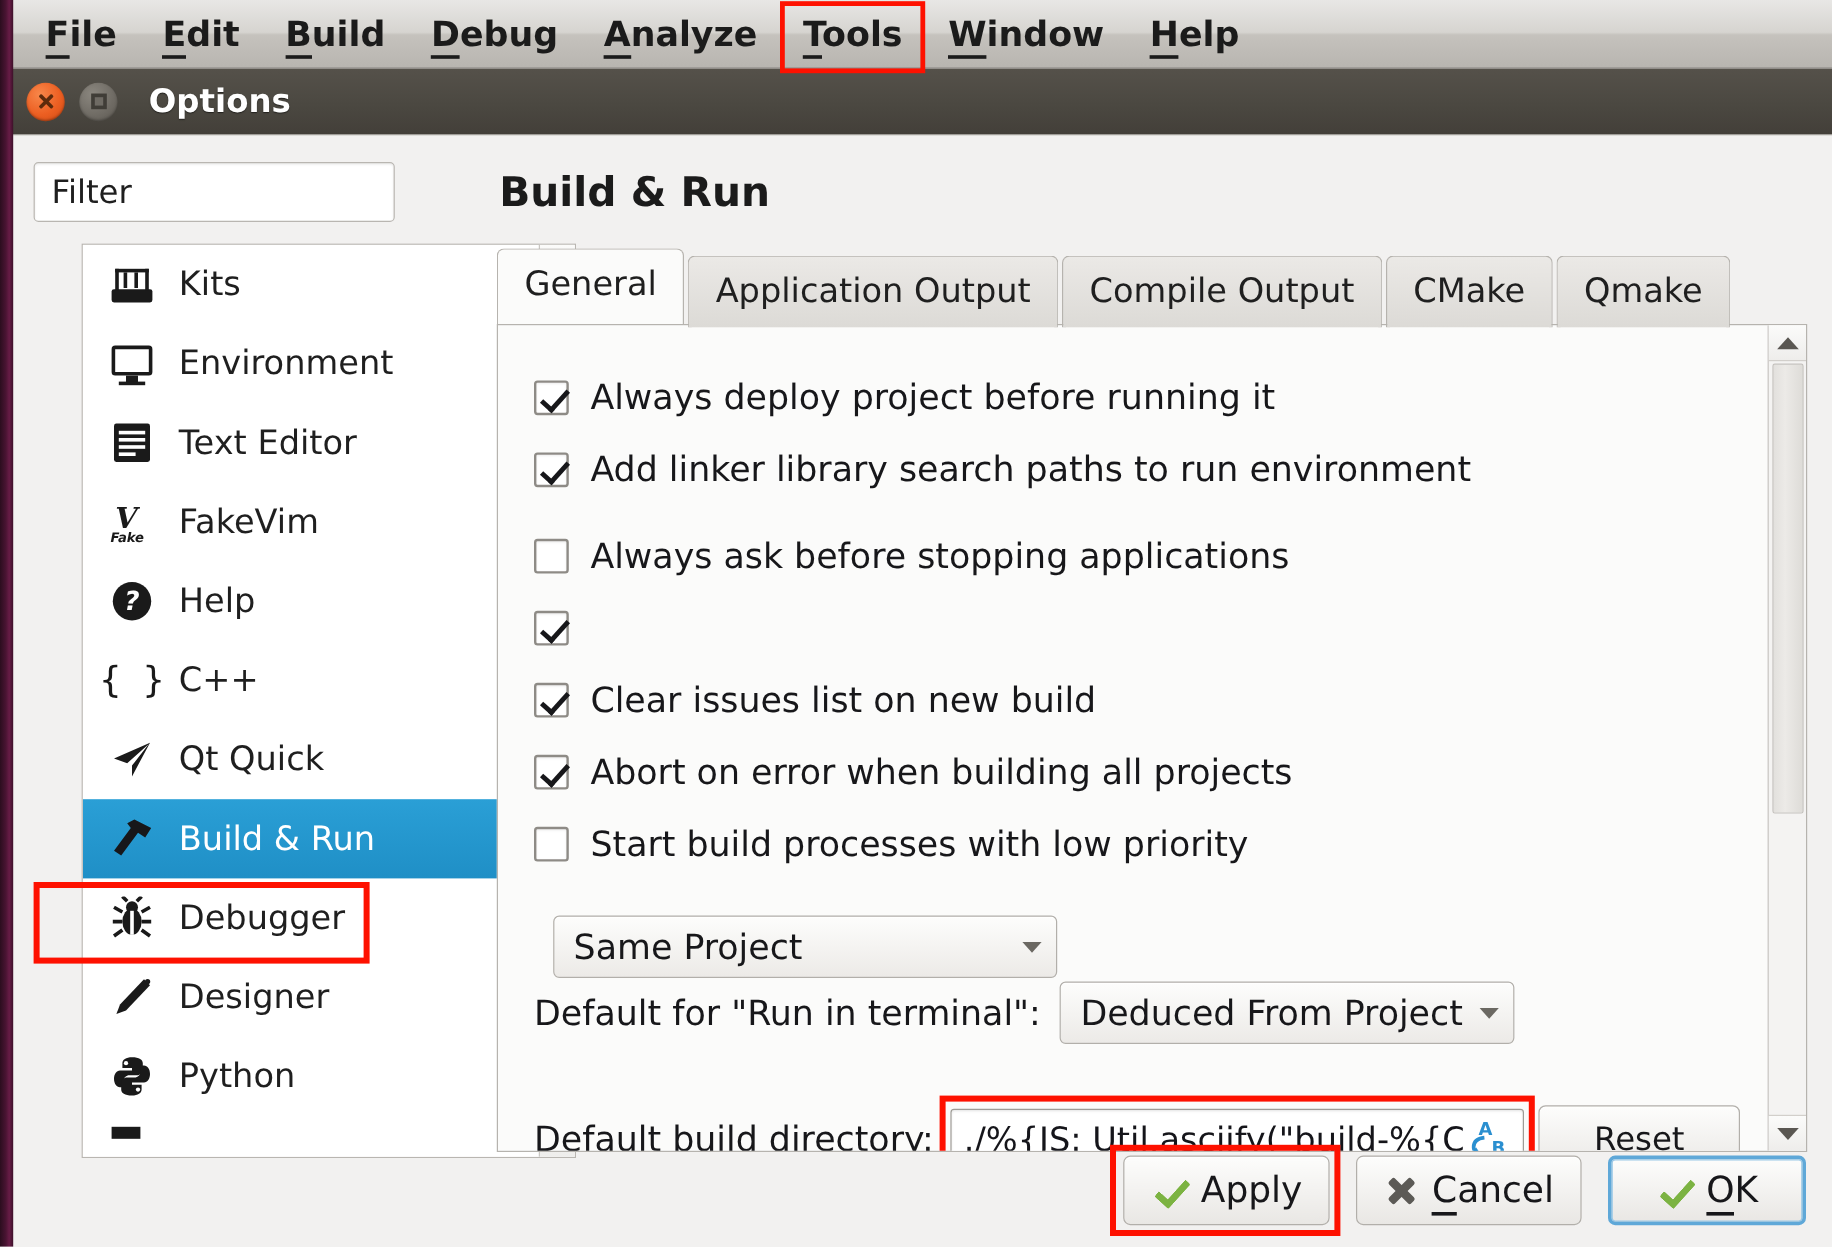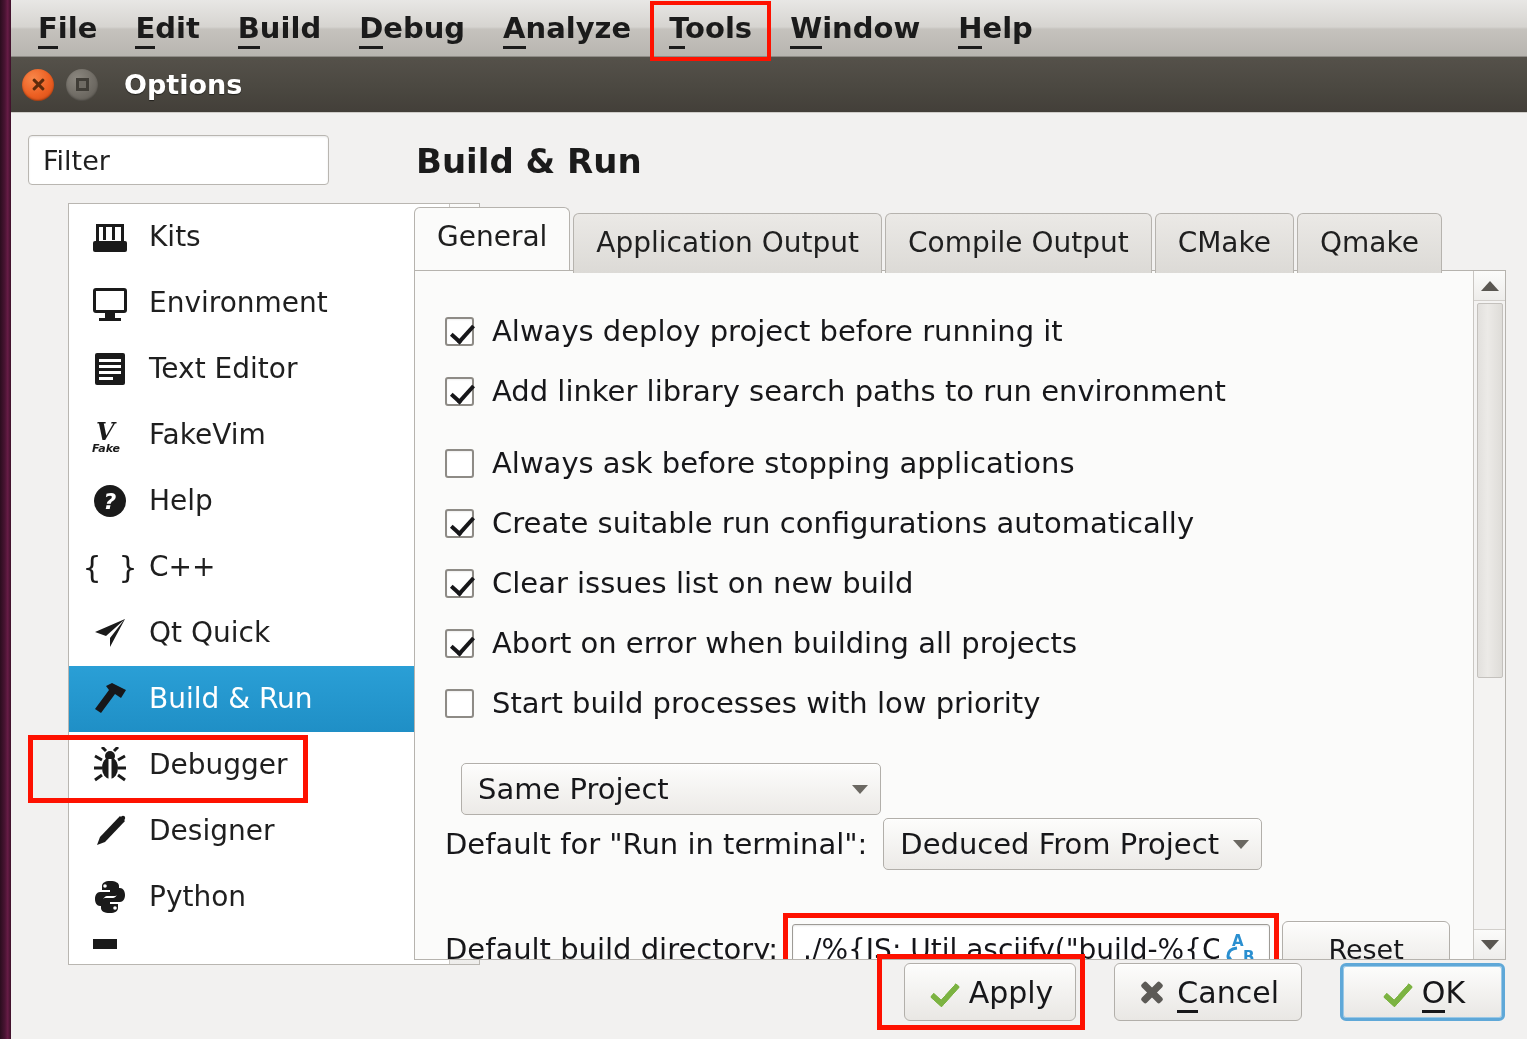--- a/index.html
+++ b/index.html
@@ -338,21 +338,21 @@
 
   
   .btnbar {
     position: absolute;
     right: 22px; bottom: 18px;
     display: flex; align-items: center;
   }
   .dlg-btn {
     height: 58px;
     min-width: 165px;
-    margin-left: 38px;
+    margin-left: 22px;
     background: linear-gradient(to bottom,#fdfdfc,#e9e7e4);
     border: 1px solid #b2afaa;
     border-radius: 6px;
     display: flex; align-items: center; justify-content: center;
     font-size: 30px; color:#17171a;
     box-shadow: 0 1px 0 rgba(255,255,255,.8) inset;
     padding: 0 22px;
     white-space: nowrap;
   }
   .dlg-btn.default {
@@ -567,21 +567,20 @@
             <span class="chk-label">Add linker library search paths to run environment</span>
           </div>
 
           <div class="chk-row gap">
             <span class="checkbox"></span>
             <span class="chk-label">Always ask before stopping applications</span>
           </div>
 
           <div class="chk-row">
             <span class="checkbox checked"></span>
-            <span class="chk-label">Create suitable run configurations automatically</span>
           </div>
 
           <div class="chk-row">
             <span class="checkbox checked"></span>
             <span class="chk-label">Clear issues list on new build</span>
           </div>
 
           <div class="chk-row">
             <span class="checkbox checked"></span>
             <span class="chk-label">Abort on error when building all projects</span>

